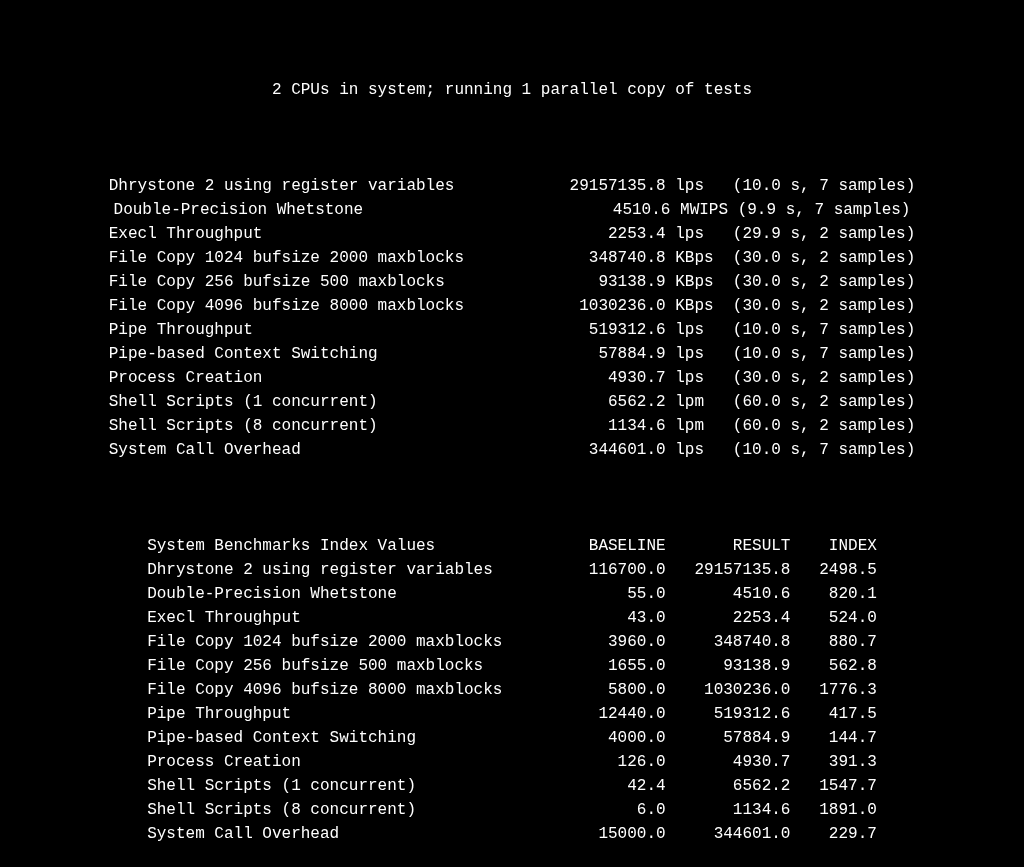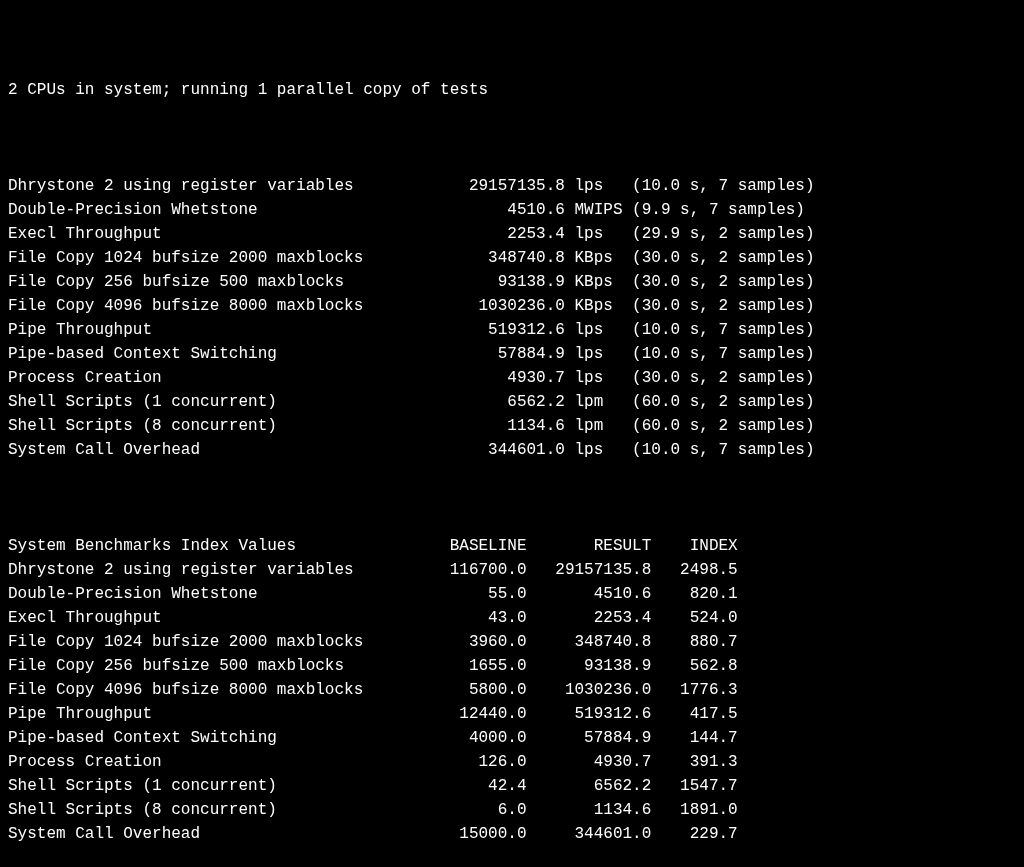--- a/index.html
+++ b/index.html
@@ -7,21 +7,21 @@
     color: #ffffff;
     font-family: "Courier New", Courier, monospace;
     font-size: 16px;
     line-height: 1.5;
     margin: 0;
     padding: 6px 8px;
     white-space: pre;
     width: 1024px;
     box-sizing: border-box;
   }
-  .line { display: block; }
+  .line { display: block; text-align: center; }
 </style>
 </head>
 <body>
 
 
 <span class="line">2 CPUs in system; running 1 parallel copy of tests</span>
 <span class="line"> </span>
 <div id="tests-block"><span class="line">Dhrystone 2 using register variables            29157135.8 lps   (10.0 s, 7 samples)</span><span class="line">Double-Precision Whetstone                          4510.6 MWIPS (9.9 s, 7 samples)</span><span class="line">Execl Throughput                                    2253.4 lps   (29.9 s, 2 samples)</span><span class="line">File Copy 1024 bufsize 2000 maxblocks             348740.8 KBps  (30.0 s, 2 samples)</span><span class="line">File Copy 256 bufsize 500 maxblocks                93138.9 KBps  (30.0 s, 2 samples)</span><span class="line">File Copy 4096 bufsize 8000 maxblocks            1030236.0 KBps  (30.0 s, 2 samples)</span><span class="line">Pipe Throughput                                   519312.6 lps   (10.0 s, 7 samples)</span><span class="line">Pipe-based Context Switching                       57884.9 lps   (10.0 s, 7 samples)</span><span class="line">Process Creation                                    4930.7 lps   (30.0 s, 2 samples)</span><span class="line">Shell Scripts (1 concurrent)                        6562.2 lpm   (60.0 s, 2 samples)</span><span class="line">Shell Scripts (8 concurrent)                        1134.6 lpm   (60.0 s, 2 samples)</span><span class="line">System Call Overhead                              344601.0 lps   (10.0 s, 7 samples)</span></div>
 <span class="line"> </span>
 <div id="index-block"><span class="line">System Benchmarks Index Values                BASELINE       RESULT    INDEX</span><span class="line">Dhrystone 2 using register variables          116700.0   29157135.8   2498.5</span><span class="line">Double-Precision Whetstone                        55.0       4510.6    820.1</span><span class="line">Execl Throughput                                  43.0       2253.4    524.0</span><span class="line">File Copy 1024 bufsize 2000 maxblocks           3960.0     348740.8    880.7</span><span class="line">File Copy 256 bufsize 500 maxblocks             1655.0      93138.9    562.8</span><span class="line">File Copy 4096 bufsize 8000 maxblocks           5800.0    1030236.0   1776.3</span><span class="line">Pipe Throughput                                12440.0     519312.6    417.5</span><span class="line">Pipe-based Context Switching                    4000.0      57884.9    144.7</span><span class="line">Process Creation                                 126.0       4930.7    391.3</span><span class="line">Shell Scripts (1 concurrent)                      42.4       6562.2   1547.7</span><span class="line">Shell Scripts (8 concurrent)                       6.0       1134.6   1891.0</span><span class="line">System Call Overhead                           15000.0     344601.0    229.7</span></div>

